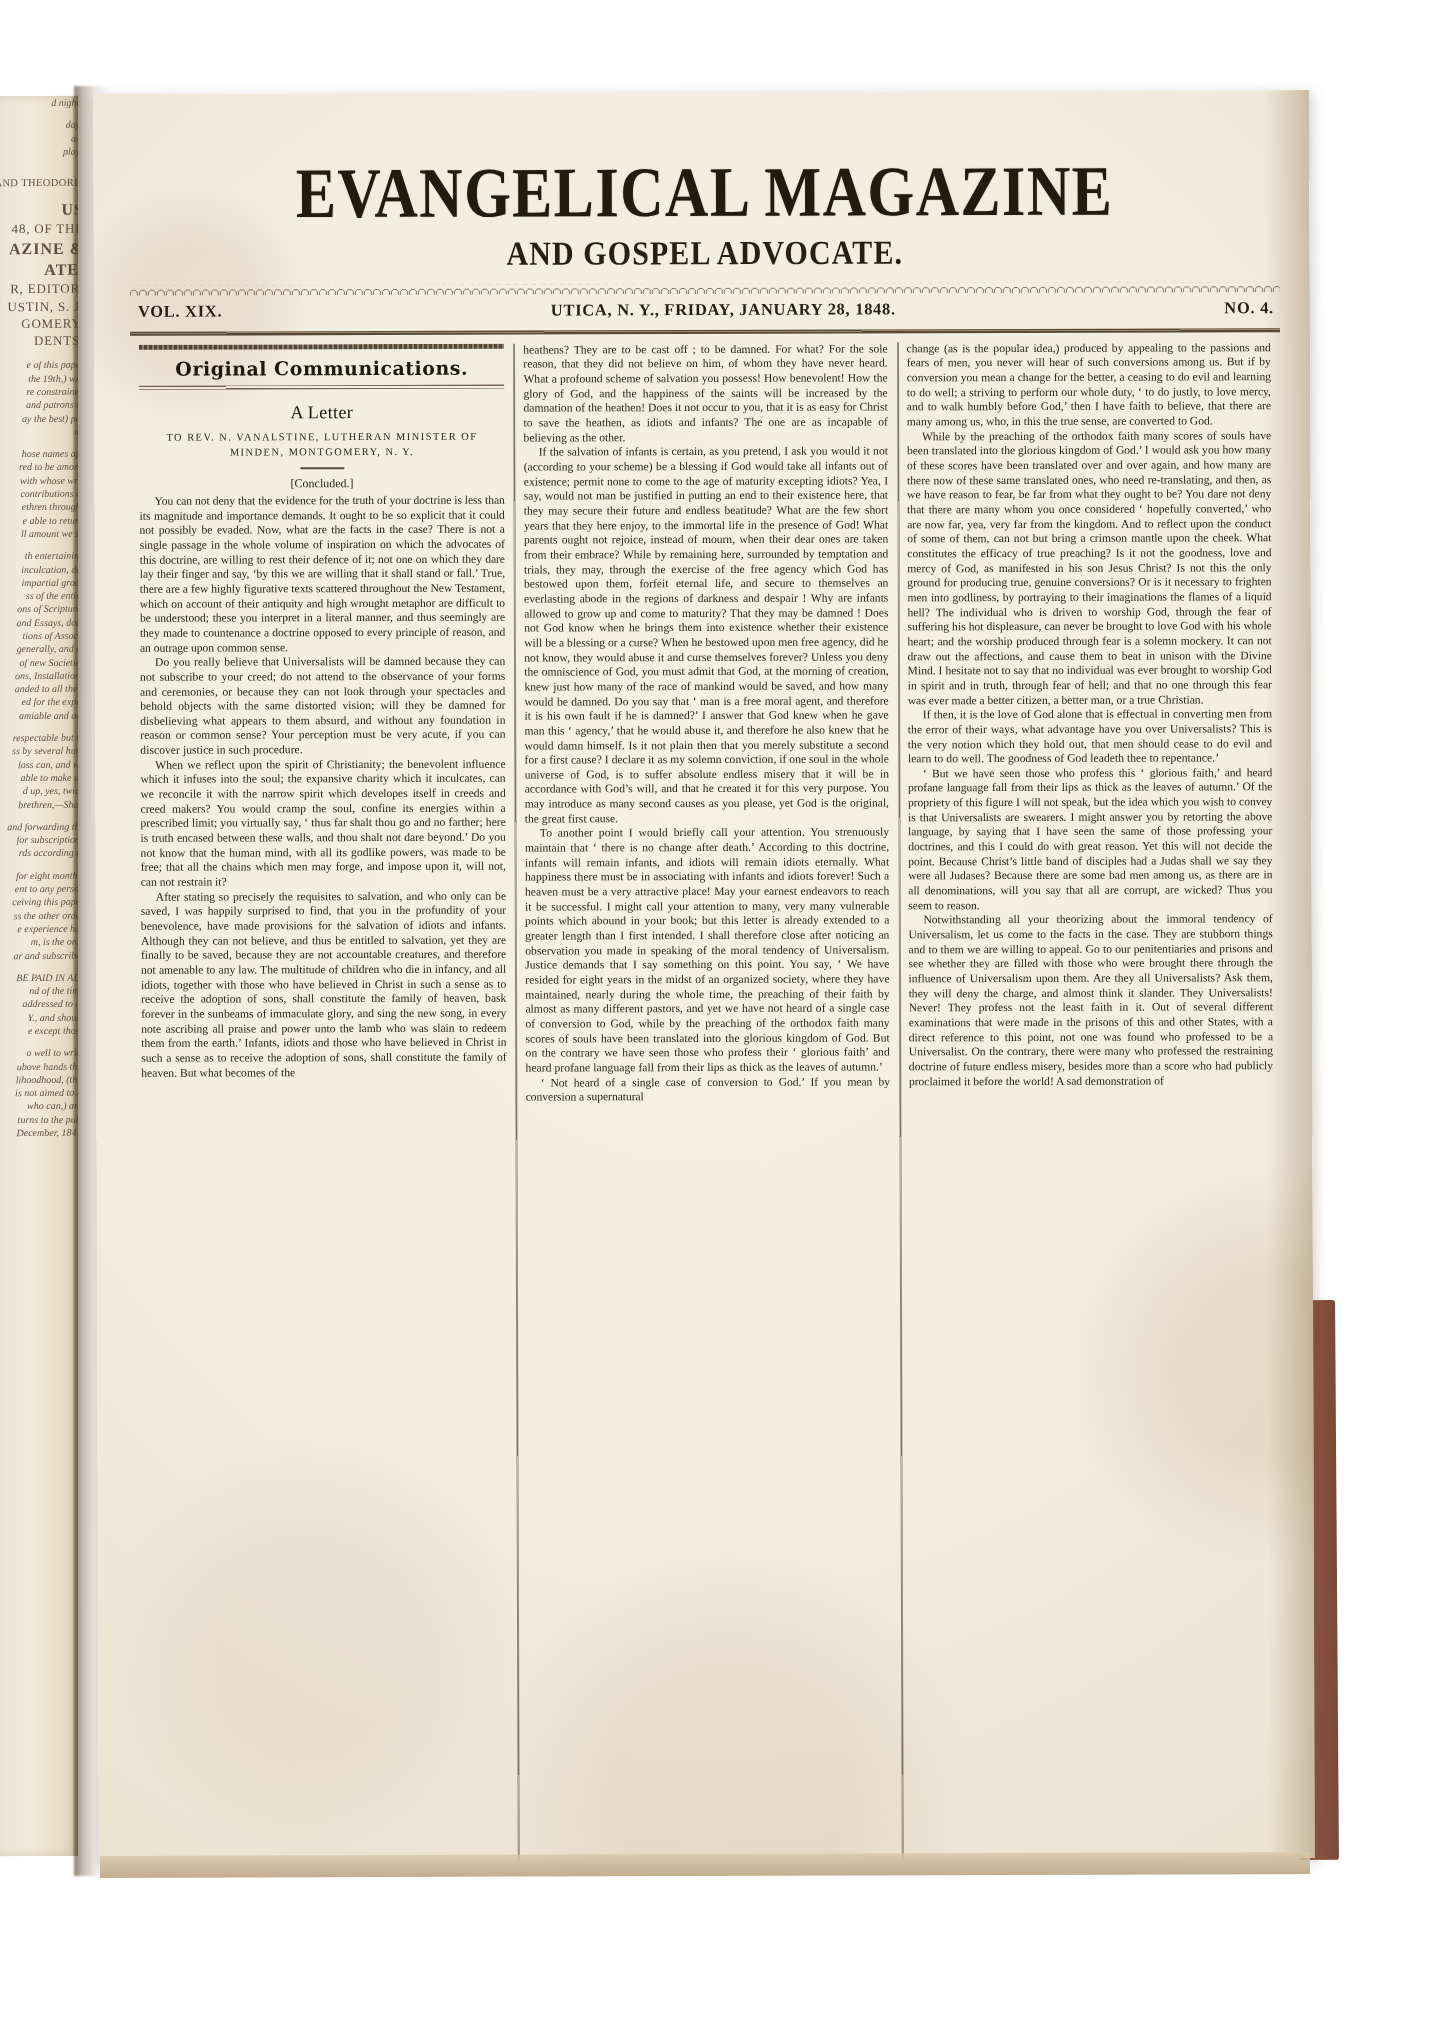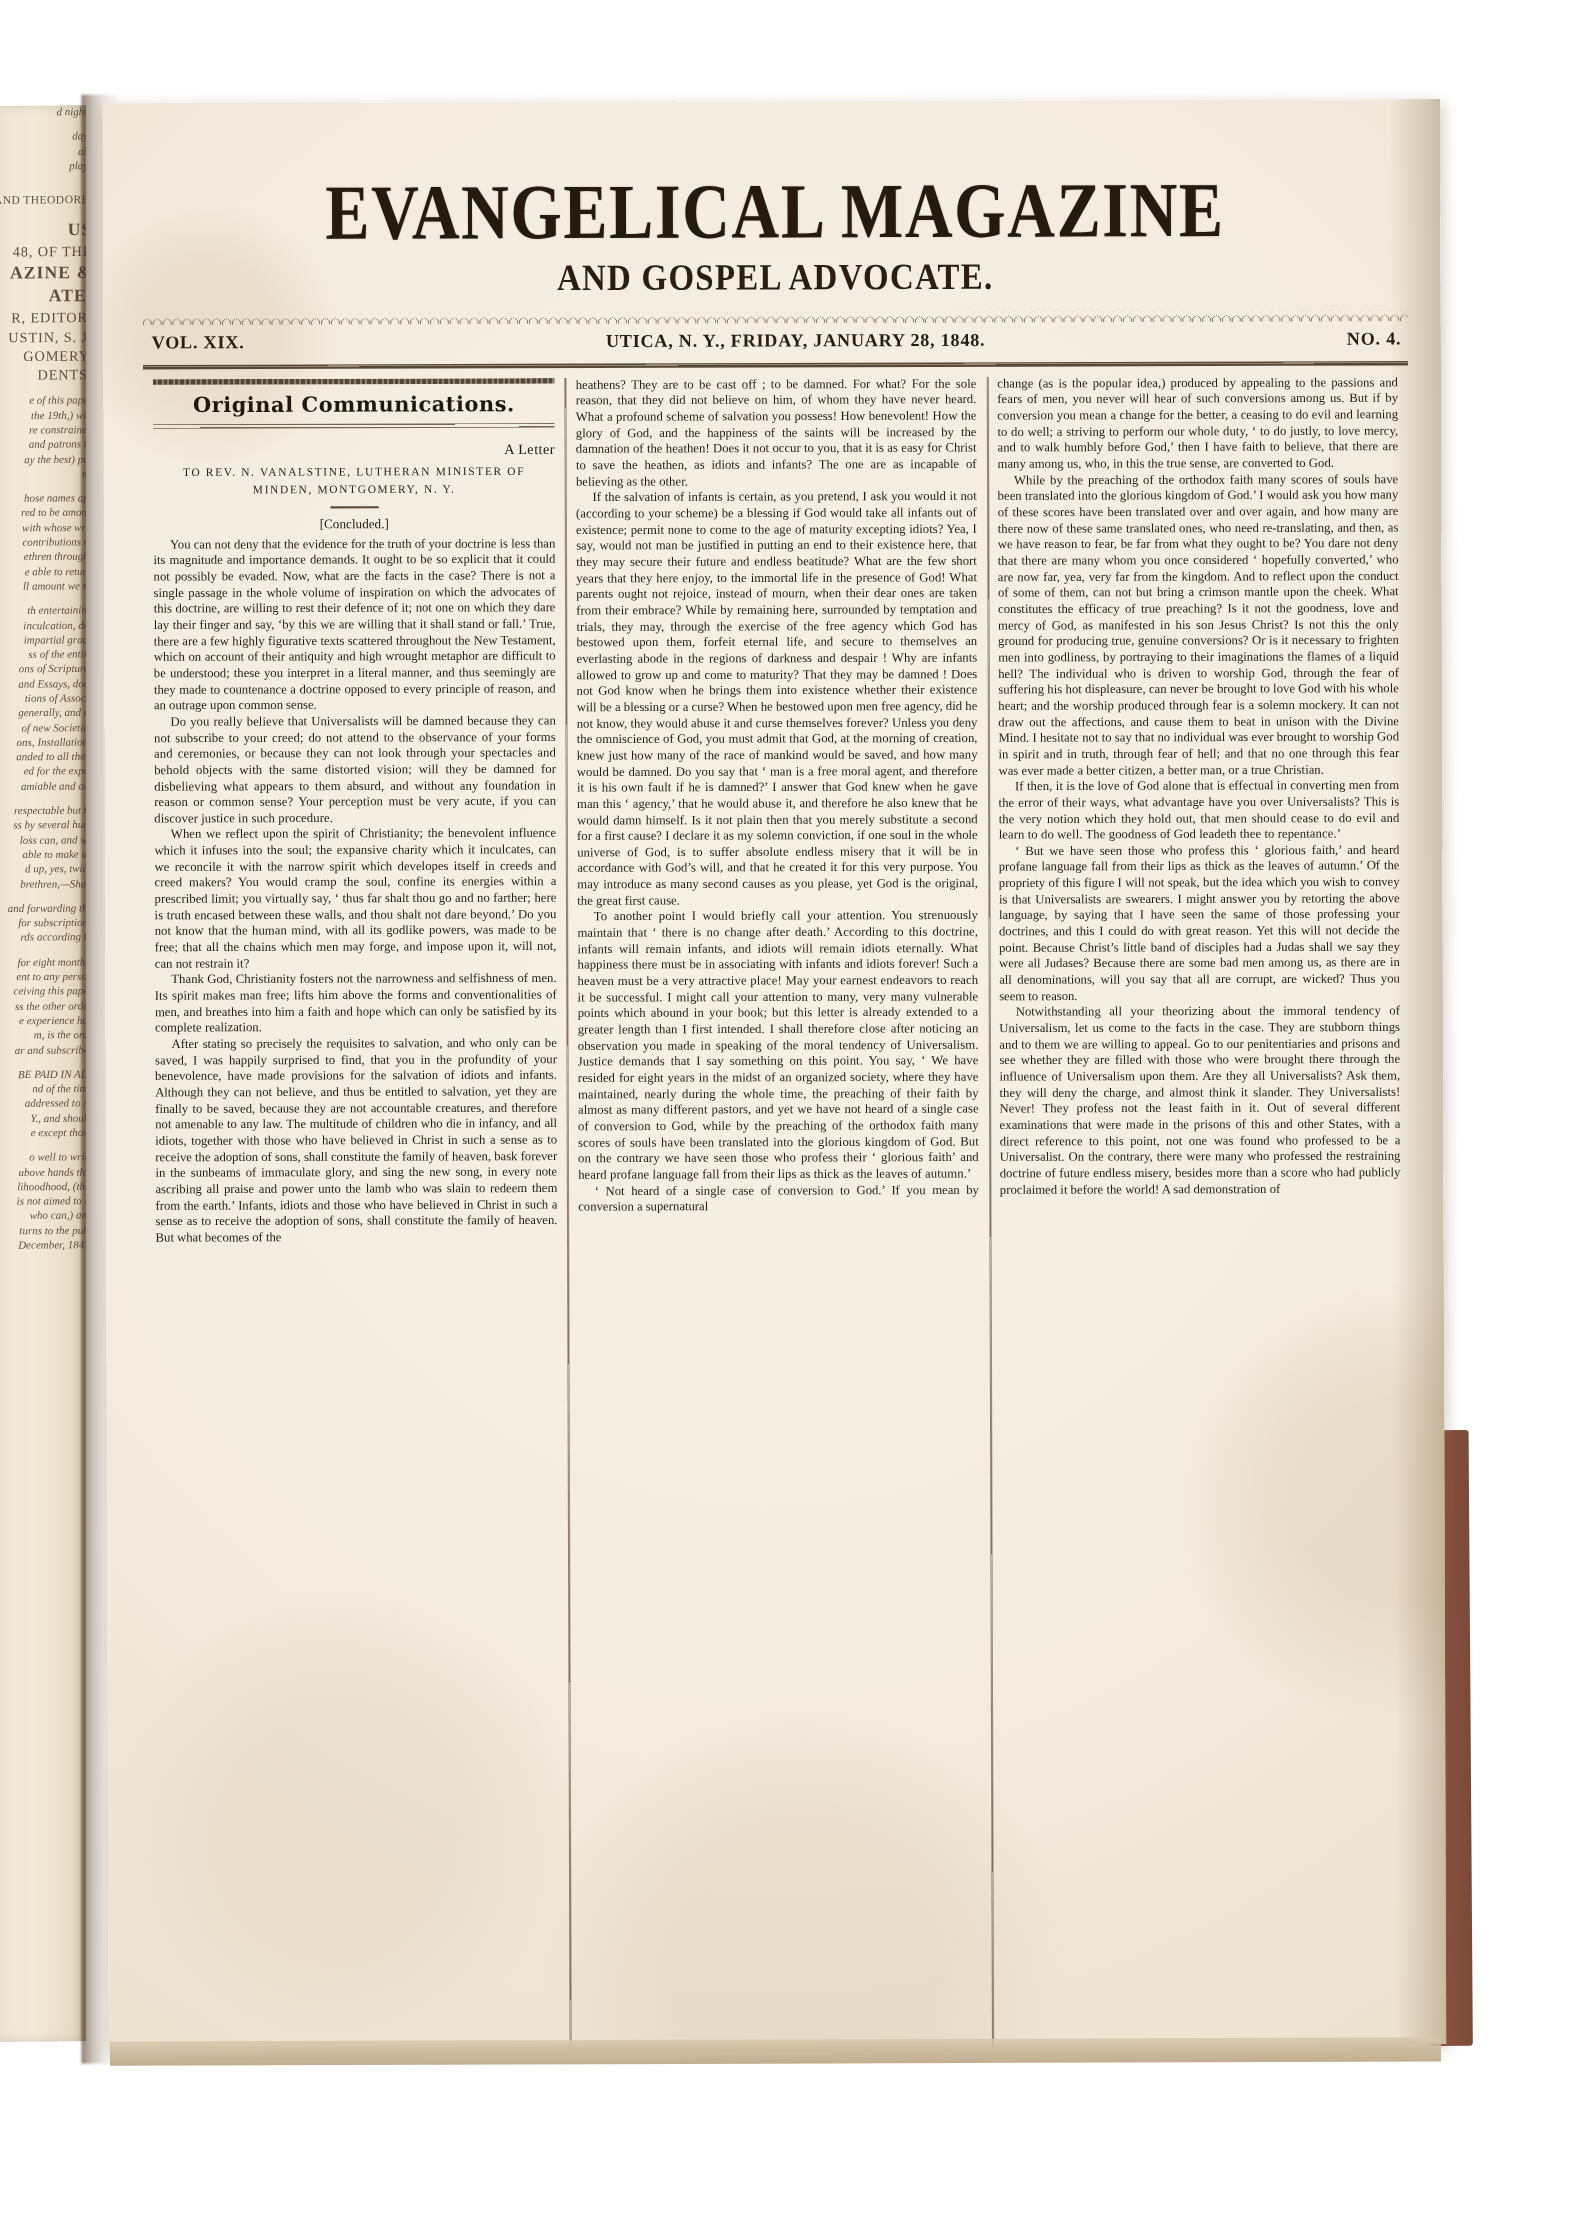--- a/index.html
+++ b/index.html
@@ -167,21 +167,21 @@
     letter-spacing:.5px;
     color:#20170e;
     margin:2px 0 5px 0;
   }
   .rule-double{
     width:100%;height:4px;margin:2px 0 12px 0;
     background:linear-gradient(180deg,#4a3826 0 1px, transparent 1px 3px, #4a3826 3px 4px);
     opacity:.75;
   }
   .arttitle{
-    text-align:right;font-size:13px;letter-spacing:.4px;
+    text-align:center;font-size:18px;letter-spacing:.4px;
     color:#1f160d;margin-bottom:5px;
   }
   .artsub{
     text-align:center;
     font-size:10.4px;
     letter-spacing:1.5px;
     font-variant:small-caps;
     text-transform:uppercase;
     line-height:1.5;
     color:#2a1f14;
@@ -323,21 +323,20 @@
           <div class="band"></div>
           <div class="dept">Original Communications.</div>
           <div class="rule-double"></div>
           <div class="arttitle">A Letter</div>
           <div class="artsub">TO REV. N. VANALSTINE, LUTHERAN MINISTER OF MINDEN, MONTGOMERY, N. Y.</div>
           <div class="shortrule"></div>
           <div class="concl">[Concluded.]</div>
           <p>You can not deny that the evidence for the truth of your doctrine is less than its magnitude and importance demands.   It ought to be so explicit that it could not possibly be evaded.   Now, what are the facts in the case?   There is not a single passage in the whole volume of inspiration on which the advocates of this doctrine, are willing to rest their defence of it; not one on which they dare lay their finger and say, ‘by this we are willing that it shall stand or fall.’   True, there are a few highly figurative texts scattered throughout the New Testament, which on account of their antiquity and high wrought metaphor are difficult to be understood; these you interpret in a literal manner, and thus seemingly are they made to countenance a doctrine opposed to every principle of reason, and an outrage upon common sense.</p>
           <p>Do you really believe that Universalists will be damned because they can not subscribe to your creed; do not attend to the observance of your forms and ceremonies, or because they can not look through your spectacles and behold objects with the same distorted vision; will they be damned for disbelieving what appears to them absurd, and without any foundation in reason or common sense?   Your perception must be very acute, if you can discover justice in such procedure.</p>
           <p>When we reflect upon the spirit of Christianity; the benevolent influence which it infuses into the soul; the expansive charity which it inculcates, can we reconcile it with the narrow spirit which developes itself in creeds and creed makers?   You would cramp the soul, confine its energies within a prescribed limit; you virtually say, ‘ thus far shalt thou go and no farther; here is truth encased between these walls, and thou shalt not dare beyond.’   Do you not know that the human mind, with all its godlike powers, was made to be free; that all the chains which men may forge, and impose upon it, will not, can not restrain it?</p>
-          <p>Thank God, Christianity fosters not the narrowness and selfishness of men.   Its spirit makes man free; lifts him above the forms and conventionalities of men, and breathes into him a faith and hope which can only be satisfied by its complete realization.</p>
           <p>After stating so precisely the requisites to salvation, and who only can be saved, I was happily surprised to find, that you in the profundity of your benevolence, have made provisions for the salvation of idiots and infants.   Although they can not believe, and thus be entitled to salvation, yet they are finally to be saved, because they are not accountable creatures, and therefore not amenable to any law.   The multitude of children who die in infancy, and all idiots, together with those who have believed in Christ in such a sense as to receive the adoption of sons, shall constitute the family of heaven, bask forever in the sunbeams of immaculate glory, and sing the new song, in every note ascribing all praise and power unto the lamb who was slain to redeem them from the earth.’   Infants, idiots and those who have believed in Christ in such a sense as to receive the adoption of sons, shall constitute the family of heaven.   But what becomes of the</p>
         </div>
 
         <div class="col sep">
           <p class="noind">heathens?   They are to be cast off ; to be damned.   For what?   For the sole reason, that they did not believe on him, of whom they have never heard.   What a profound scheme of salvation you possess!   How benevolent!   How the glory of God, and the happiness of the saints will be increased by the damnation of the heathen!   Does it not occur to you, that it is as easy for Christ to save the heathen, as idiots and infants?   The one are as incapable of believing as the other.</p>
           <p>If the salvation of infants is certain, as you pretend, I ask you would it not (according to your scheme) be a blessing if God would take all infants out of existence; permit none to come to the age of maturity excepting idiots?   Yea, I say, would not man be justified in putting an end to their existence here, that they may secure their future and endless beatitude?   What are the few short years that they here enjoy, to the immortal life in the presence of God!   What parents ought not rejoice, instead of mourn, when their dear ones are taken from their embrace?   While by remaining here, surrounded by temptation and trials, they may, through the exercise of the free agency which God has bestowed upon them, forfeit eternal life, and secure to themselves an everlasting abode in the regions of darkness and despair !   Why are infants allowed to grow up and come to maturity?   That they may be damned !   Does not God know when he brings them into existence whether their existence will be a blessing or a curse?   When he bestowed upon men free agency, did he not know, they would abuse it and curse themselves forever?   Unless you deny the omniscience of God, you must admit that God, at the morning of creation, knew just how many of the race of mankind would be saved, and how many would be damned.   Do you say that ‘ man is a free moral agent, and therefore it is his own fault if he is damned?’   I answer that God knew when he gave man this ‘ agency,’ that he would abuse it, and therefore he also knew that he would damn himself.   Is it not plain then that you merely substitute a second for a first cause?   I declare it as my solemn conviction, if one soul in the whole universe of God, is to suffer absolute endless misery that it will be in accordance with God’s will, and that he created it for this very purpose.   You may introduce as many second causes as you please, yet God is the original, the great first cause.</p>
           <p>To another point I would briefly call your attention.   You strenuously maintain that ‘ there is no change after death.’   According to this doctrine, infants will remain infants, and idiots will remain idiots eternally.   What happiness there must be in associating with infants and idiots forever!   Such a heaven must be a very attractive place!   May your earnest endeavors to reach it be successful.   I might call your attention to many, very many vulnerable points which abound in your book; but this letter is already extended to a greater length than I first intended.   I shall therefore close after noticing an observation you made in speaking of the moral tendency of Universalism.   Justice demands that I say something on this point.   You say, ‘ We have resided for eight years in the midst of an organized society, where they have maintained, nearly during the whole time, the preaching of their faith by almost as many different pastors, and yet we have not heard of a single case of conversion to God, while by the preaching of the orthodox faith many scores of souls have been translated into the glorious kingdom of God.   But on the contrary we have seen those who profess their ‘ glorious faith’ and heard profane language fall from their lips as thick as the leaves of autumn.’</p>
           <p>‘ Not heard of a single case of conversion to God.’   If you mean by conversion a supernatural</p>
         </div>
 

